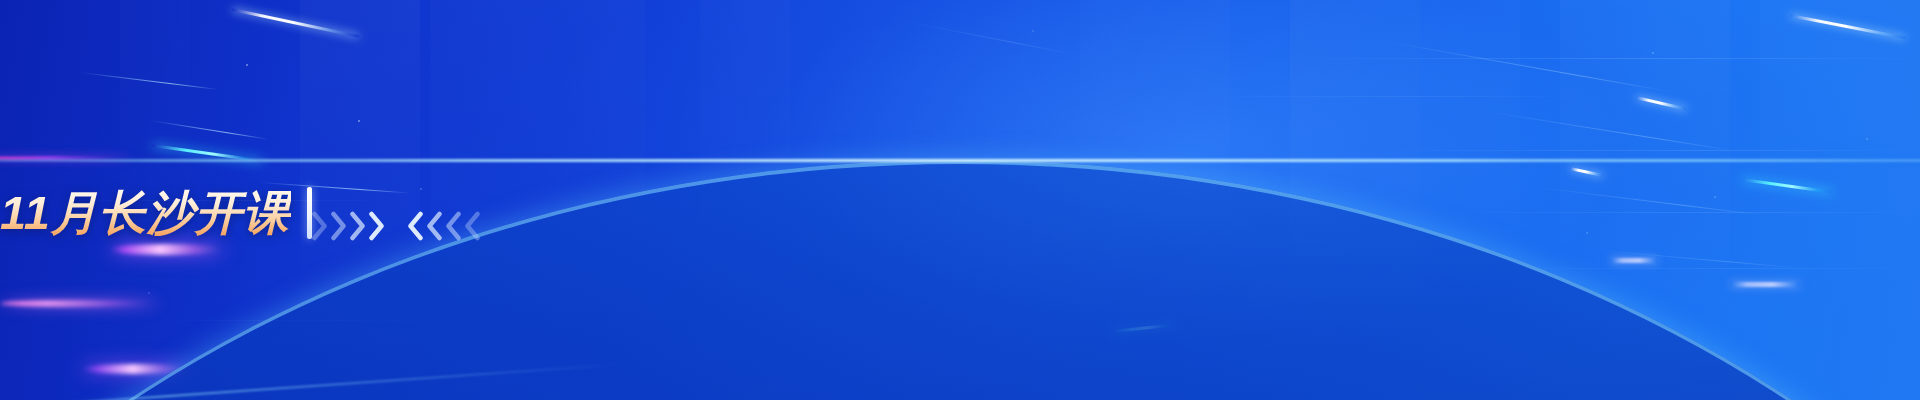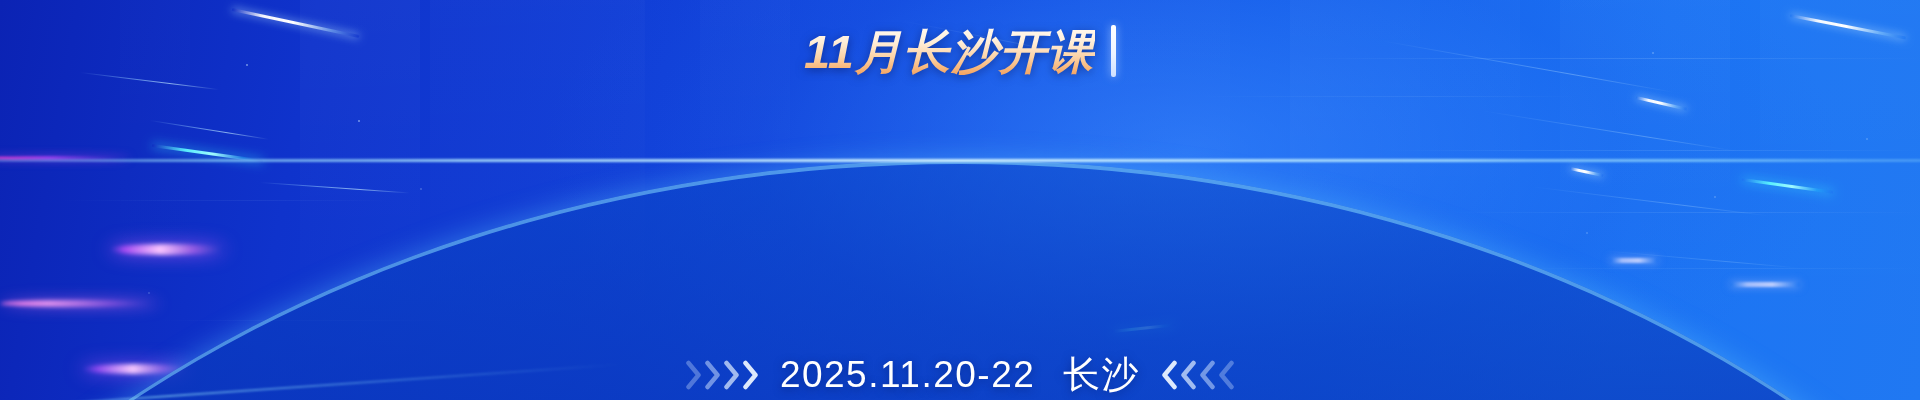--- a/index.html
+++ b/index.html
@@ -58,22 +58,22 @@
     background:linear-gradient(90deg, rgba(120,220,255,0) 0%, rgba(150,230,255,0.55) 35%, rgba(120,215,255,0) 100%);
     transform:rotate(-4deg); filter:blur(1px);
   }
 
   
   .speck { position:absolute; width:2px; height:2px; border-radius:50%; background:rgba(200,230,255,0.55); filter:blur(0.4px); }
 
   
   #content {
     position:absolute; inset:0;
-    display:flex; flex-direction:column;
-    align-items:center; justify-content:space-between;
+    display:flex; flex-direction:row;
+    align-items:center; justify-content:flex-start;
     padding-top:25px;
     z-index:6;
   }
 
   
   .eyebrow { display:flex; align-items:center; gap:16px; }
 
   .gold-title {
     font-size:47px; font-weight:700; font-style:italic;
     letter-spacing:1px; line-height:1;
@@ -234,43 +234,39 @@
               <path d="M2.5 3 L12.5 15 L2.5 27" fill="none" stroke="#dbeaff" stroke-width="4.5" stroke-linecap="round" stroke-linejoin="round" opacity="0.72"></path>
             </svg>
         </span>
         <span class="chev">
           <svg viewBox="0 0 17 30">
               <path d="M2.5 3 L12.5 15 L2.5 27" fill="none" stroke="#e9f2ff" stroke-width="4.5" stroke-linecap="round" stroke-linejoin="round" opacity="0.95"></path>
             </svg>
         </span>
       </div>
 
-      <div class="date-text">
-        <span>2025.11.20-22</span>
-        <span class="city">长沙</span>
+
+      <div class="chev-group">
+        <span class="chev">
+          <svg viewBox="0 0 17 30">
+              <path d="M14.5 3 L4.5 15 L14.5 27" fill="none" stroke="#e9f2ff" stroke-width="4.5" stroke-linecap="round" stroke-linejoin="round" opacity="0.95"></path>
+            </svg>
+        </span>
+        <span class="chev">
+          <svg viewBox="0 0 17 30">
+              <path d="M14.5 3 L4.5 15 L14.5 27" fill="none" stroke="#dbeaff" stroke-width="4.5" stroke-linecap="round" stroke-linejoin="round" opacity="0.72"></path>
+            </svg>
+        </span>
+        <span class="chev">
+          <svg viewBox="0 0 17 30">
+              <path d="M14.5 3 L4.5 15 L14.5 27" fill="none" stroke="#cfe2ff" stroke-width="4.5" stroke-linecap="round" stroke-linejoin="round" opacity="0.52"></path>
+            </svg>
+        </span>
+        <span class="chev">
+          <svg viewBox="0 0 17 30">
+              <path d="M14.5 3 L4.5 15 L14.5 27" fill="none" stroke="#cfe2ff" stroke-width="4.5" stroke-linecap="round" stroke-linejoin="round" opacity="0.35"></path>
+            </svg>
+        </span>
       </div>
 
-      <div class="chev-group">
-        <span class="chev">
-          <svg viewBox="0 0 17 30">
-              <path d="M14.5 3 L4.5 15 L14.5 27" fill="none" stroke="#e9f2ff" stroke-width="4.5" stroke-linecap="round" stroke-linejoin="round" opacity="0.95"></path>
-            </svg>
-        </span>
-        <span class="chev">
-          <svg viewBox="0 0 17 30">
-              <path d="M14.5 3 L4.5 15 L14.5 27" fill="none" stroke="#dbeaff" stroke-width="4.5" stroke-linecap="round" stroke-linejoin="round" opacity="0.72"></path>
-            </svg>
-        </span>
-        <span class="chev">
-          <svg viewBox="0 0 17 30">
-              <path d="M14.5 3 L4.5 15 L14.5 27" fill="none" stroke="#cfe2ff" stroke-width="4.5" stroke-linecap="round" stroke-linejoin="round" opacity="0.52"></path>
-            </svg>
-        </span>
-        <span class="chev">
-          <svg viewBox="0 0 17 30">
-              <path d="M14.5 3 L4.5 15 L14.5 27" fill="none" stroke="#cfe2ff" stroke-width="4.5" stroke-linecap="round" stroke-linejoin="round" opacity="0.35"></path>
-            </svg>
-        </span>
-      </div>
-
     </div>
   </div>
 </div>
 
 </body></html>

